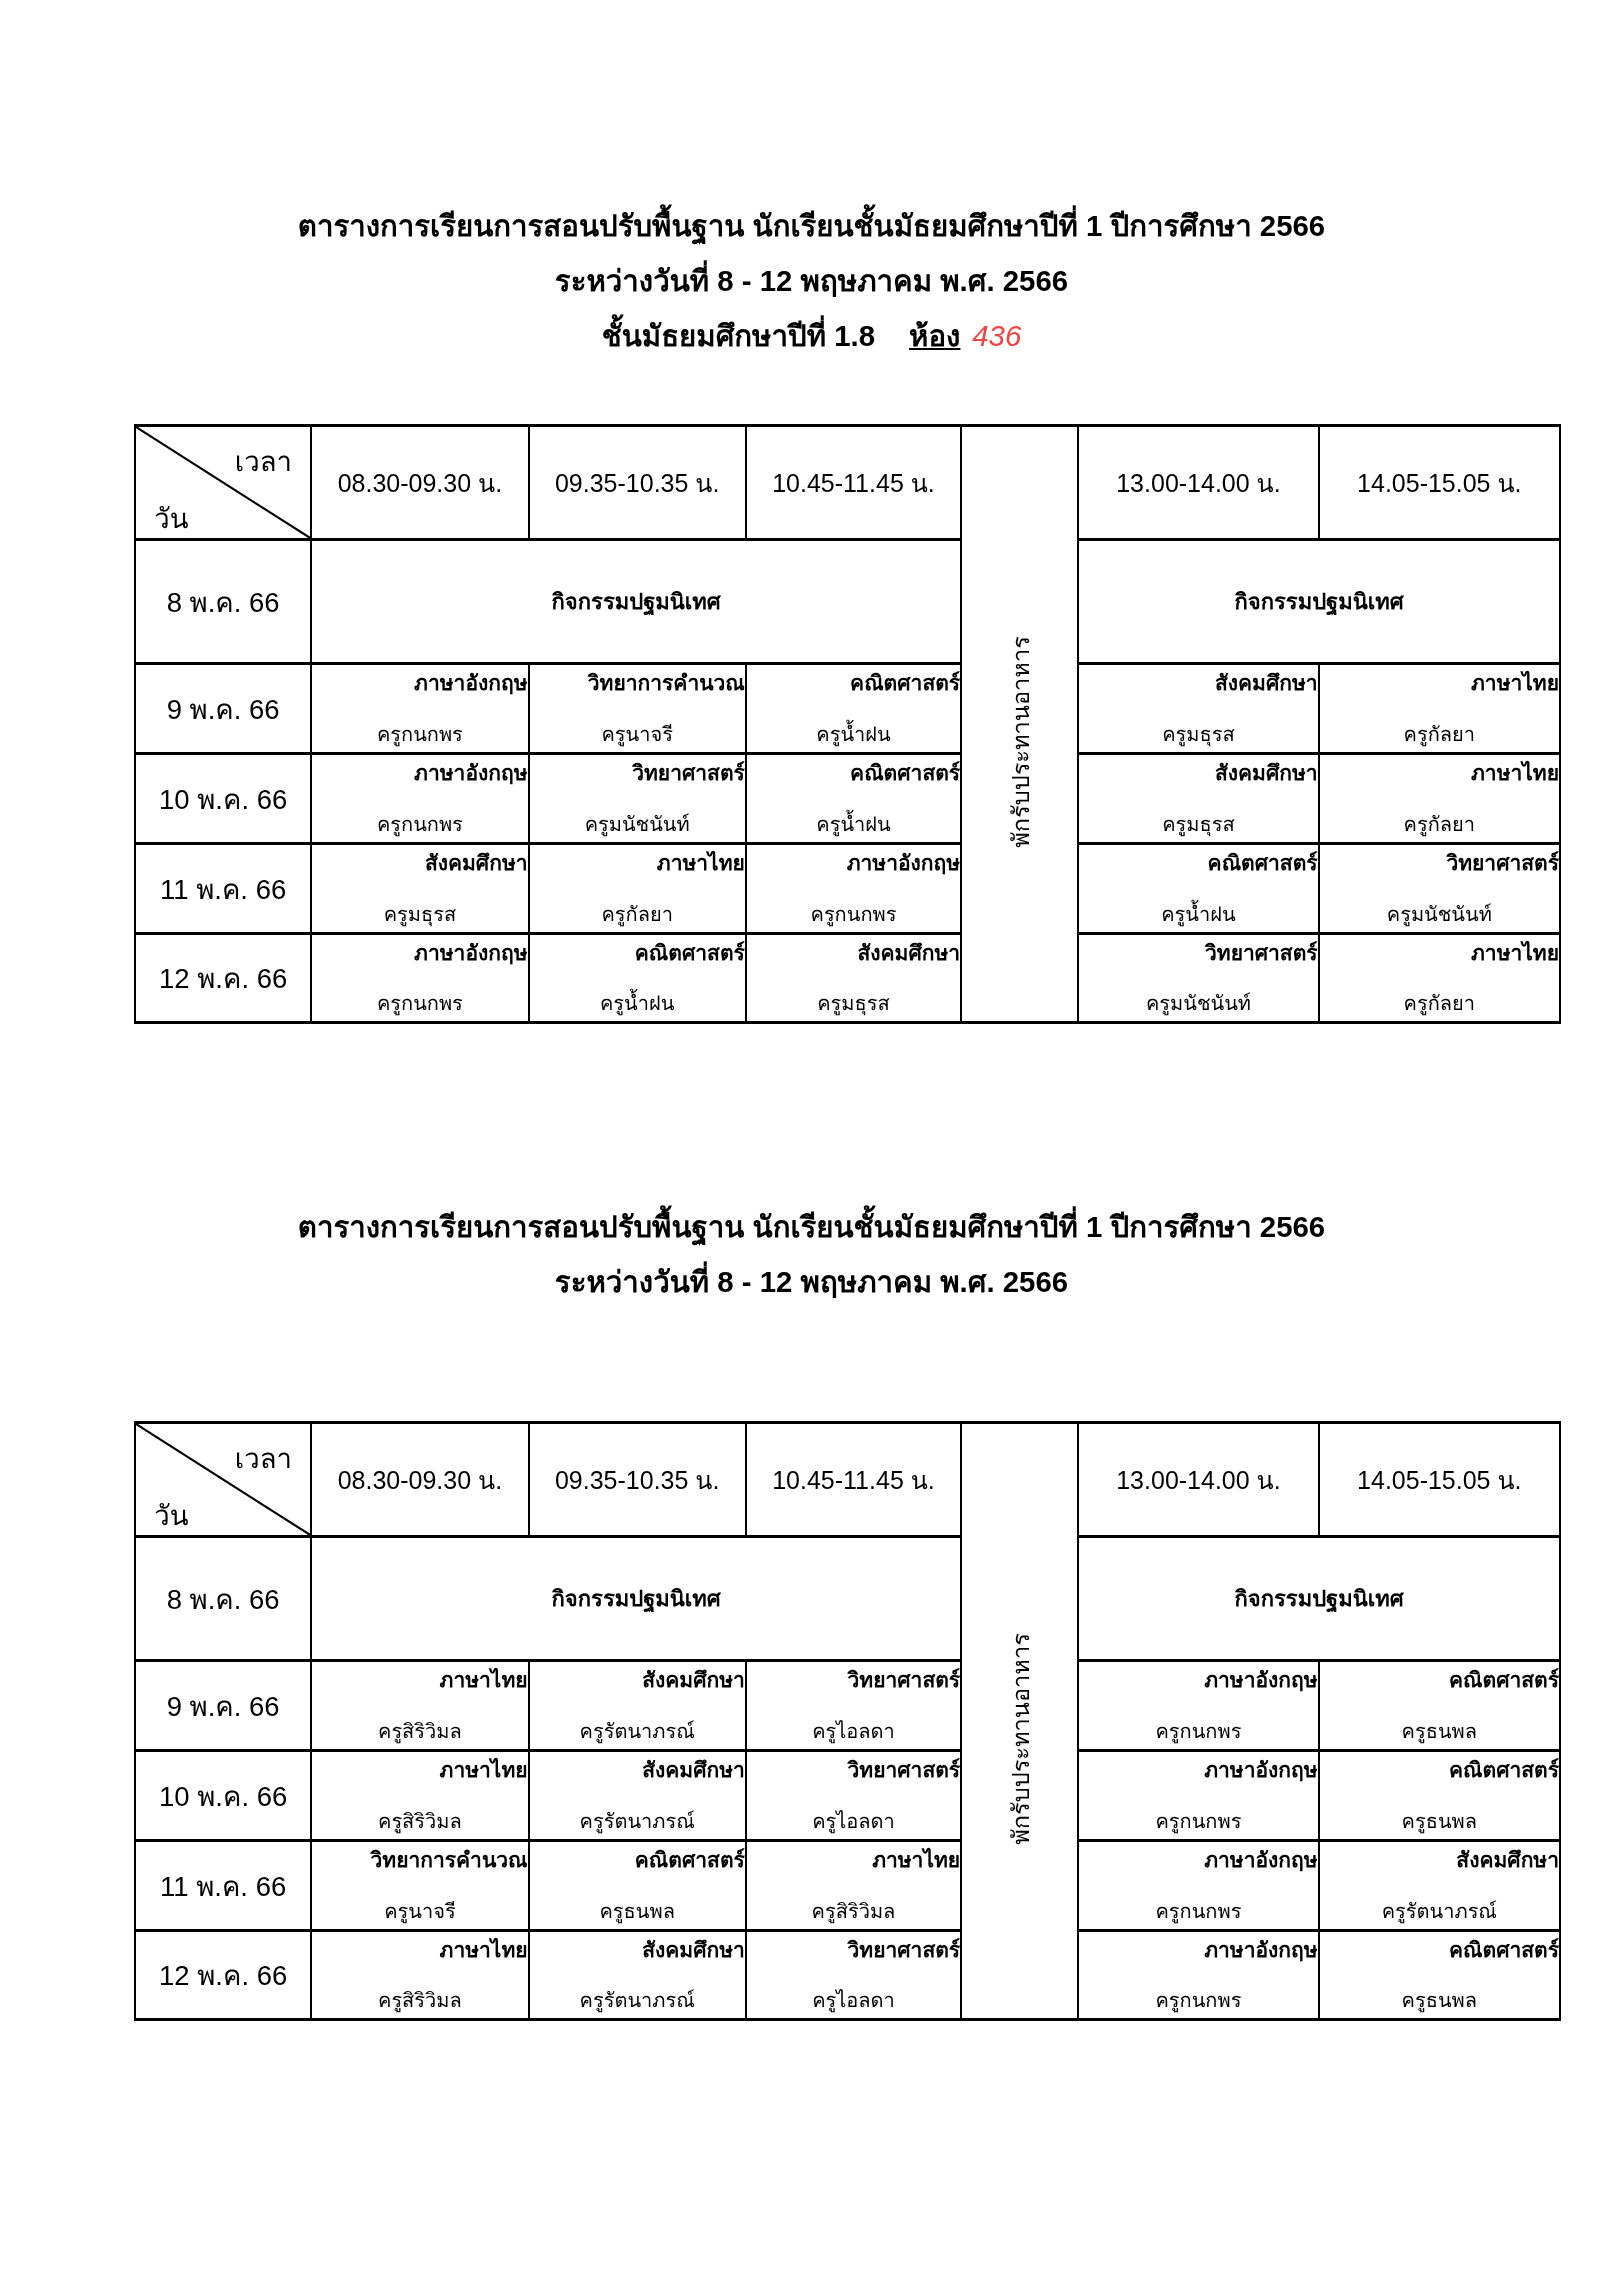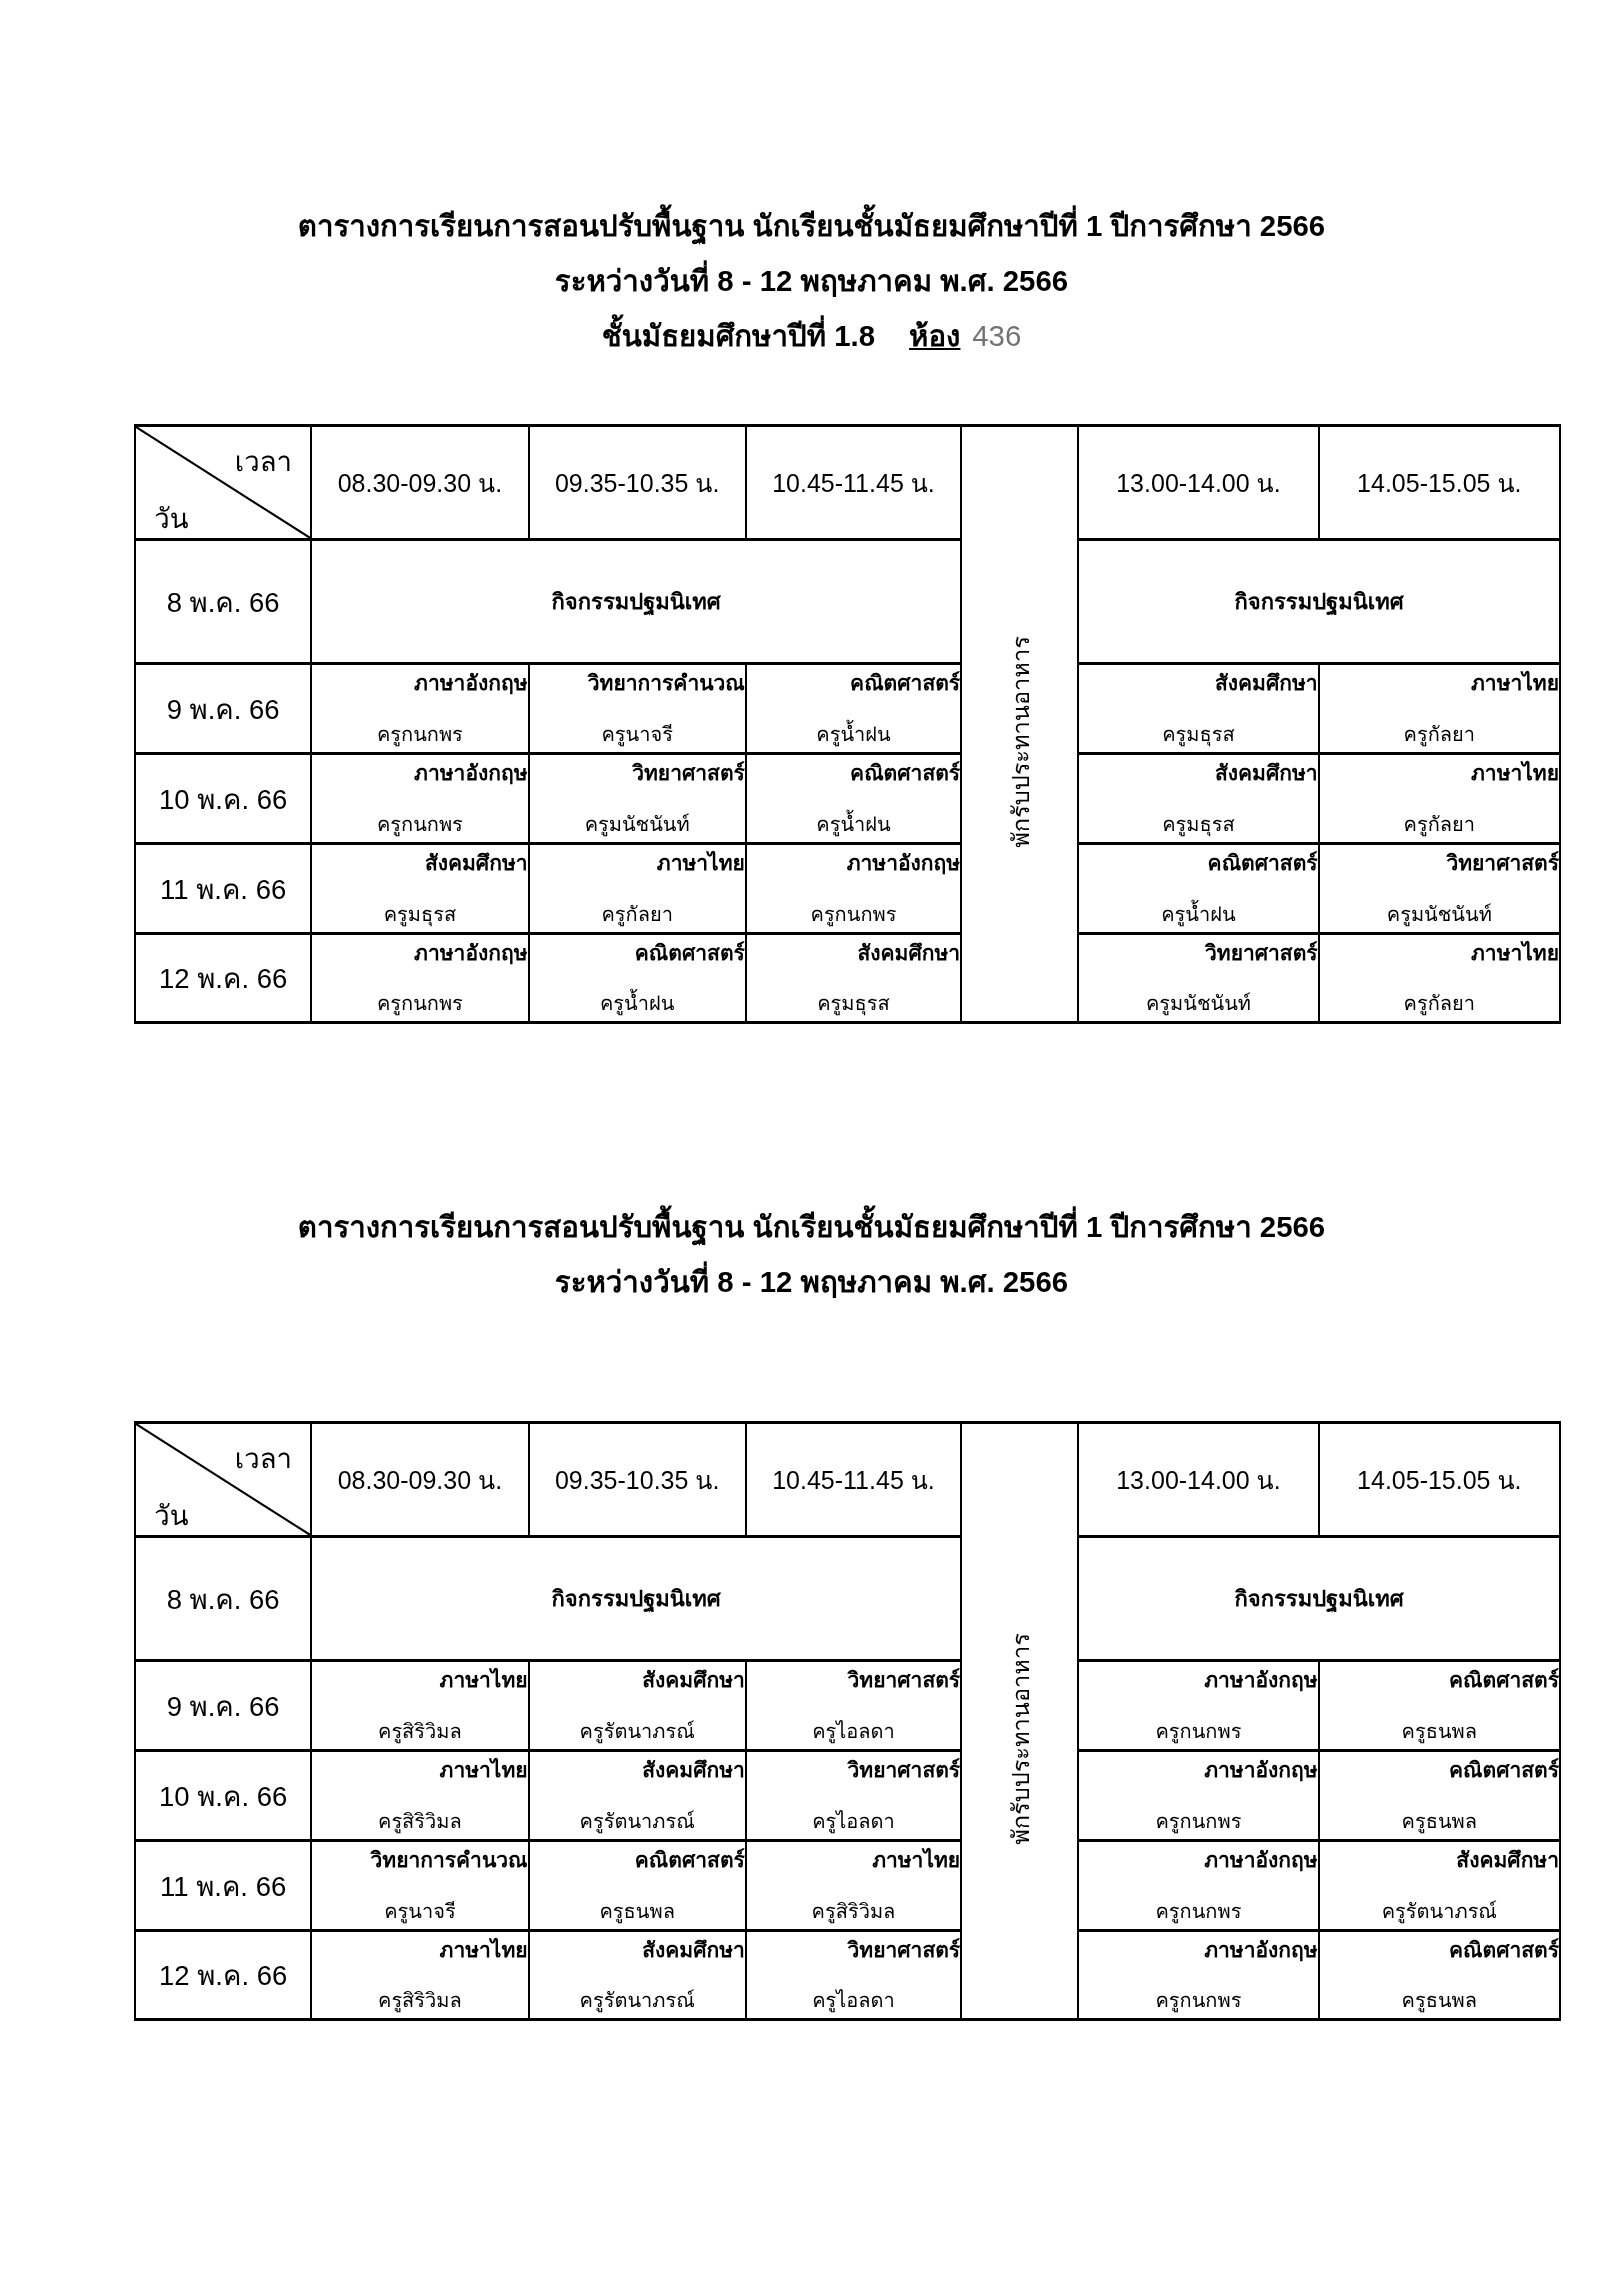--- a/index.html
+++ b/index.html
@@ -6,21 +6,21 @@
   .page{
     position:relative;width:1623px;height:2295px;background:#ffffff;color:#000;
     font-family:"Liberation Sans","DejaVu Sans",sans-serif;overflow:hidden;margin:0 auto;
   }
   
   .titles{
     position:absolute;left:0;width:100%;text-align:center;
     font-weight:700;font-size:29.4px;line-height:55px;white-space:nowrap;
   }
   .room-label{margin-left:34px;text-decoration:underline;}
-  .room-number{margin-left:11.8px;font-weight:400;color:#737373;}
+  .room-number{margin-left:11.8px;font-weight:400;color:#ef4444;font-style:italic;}
   
   table.tt{
     position:absolute;left:134px;border-collapse:collapse;table-layout:fixed;
     background:#fff;width:1427px;
   }
   .tt td{
     border:2.6px solid #000;border-top-width:3.9px;border-bottom-width:3.9px;
     padding:0;text-align:center;vertical-align:middle;overflow:hidden;
   }
   tr.hr{height:114px;}

